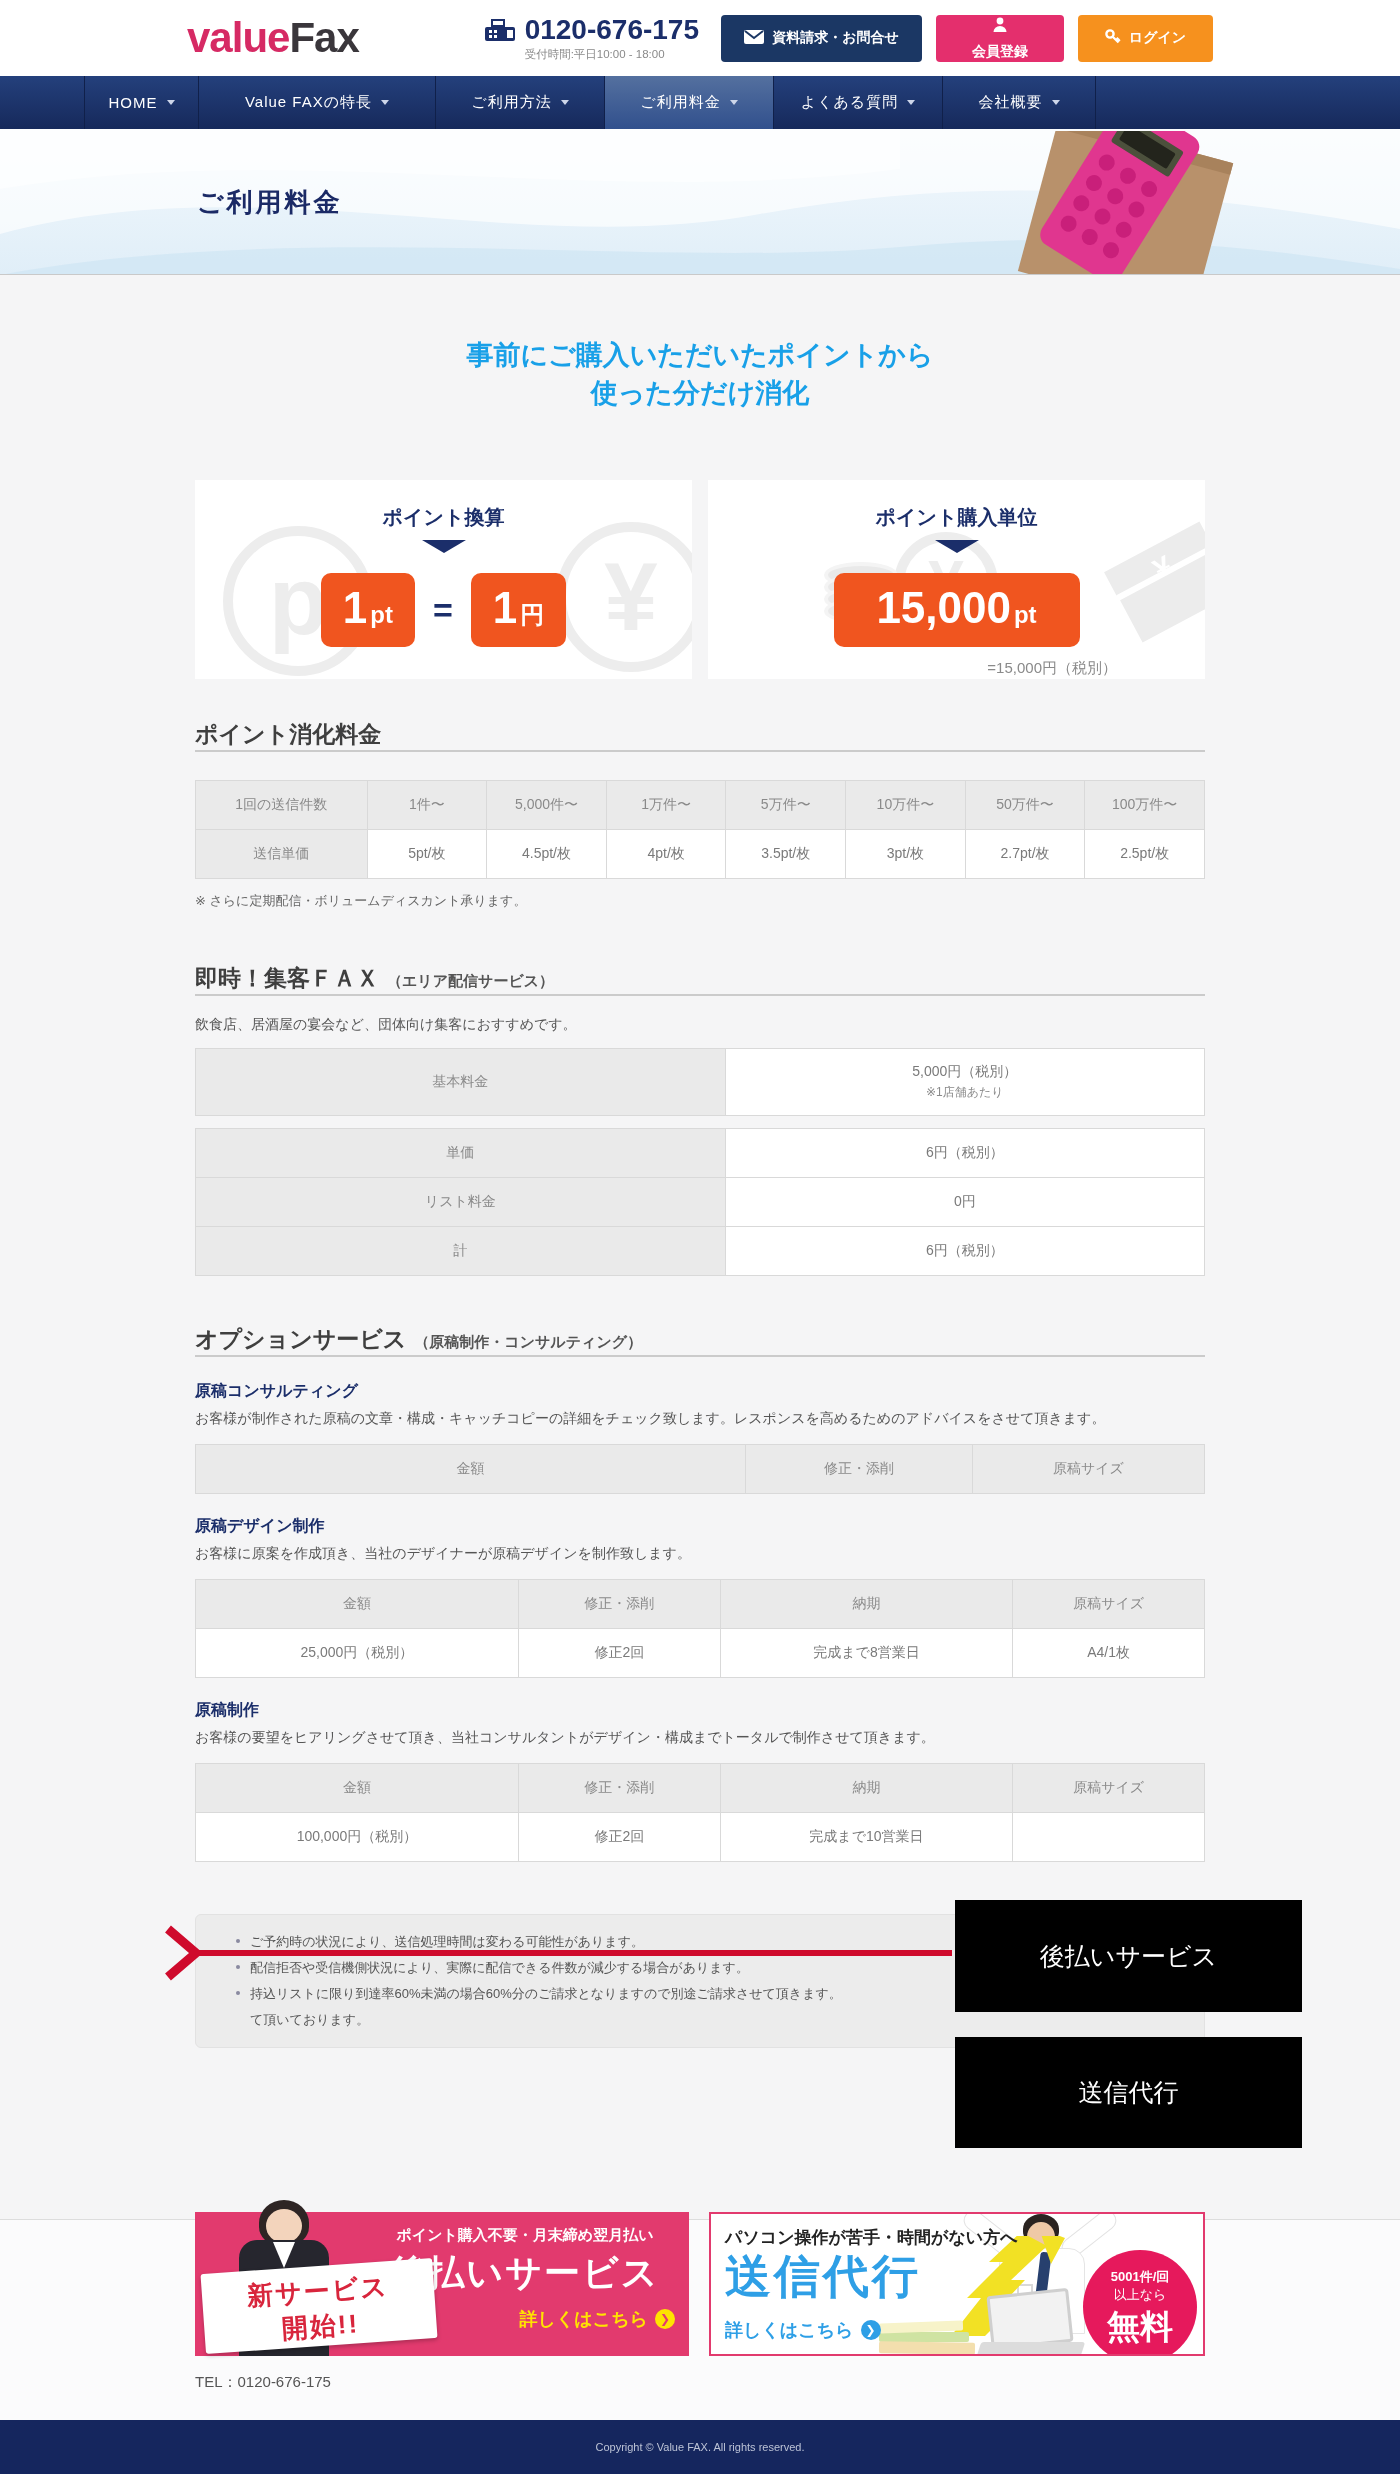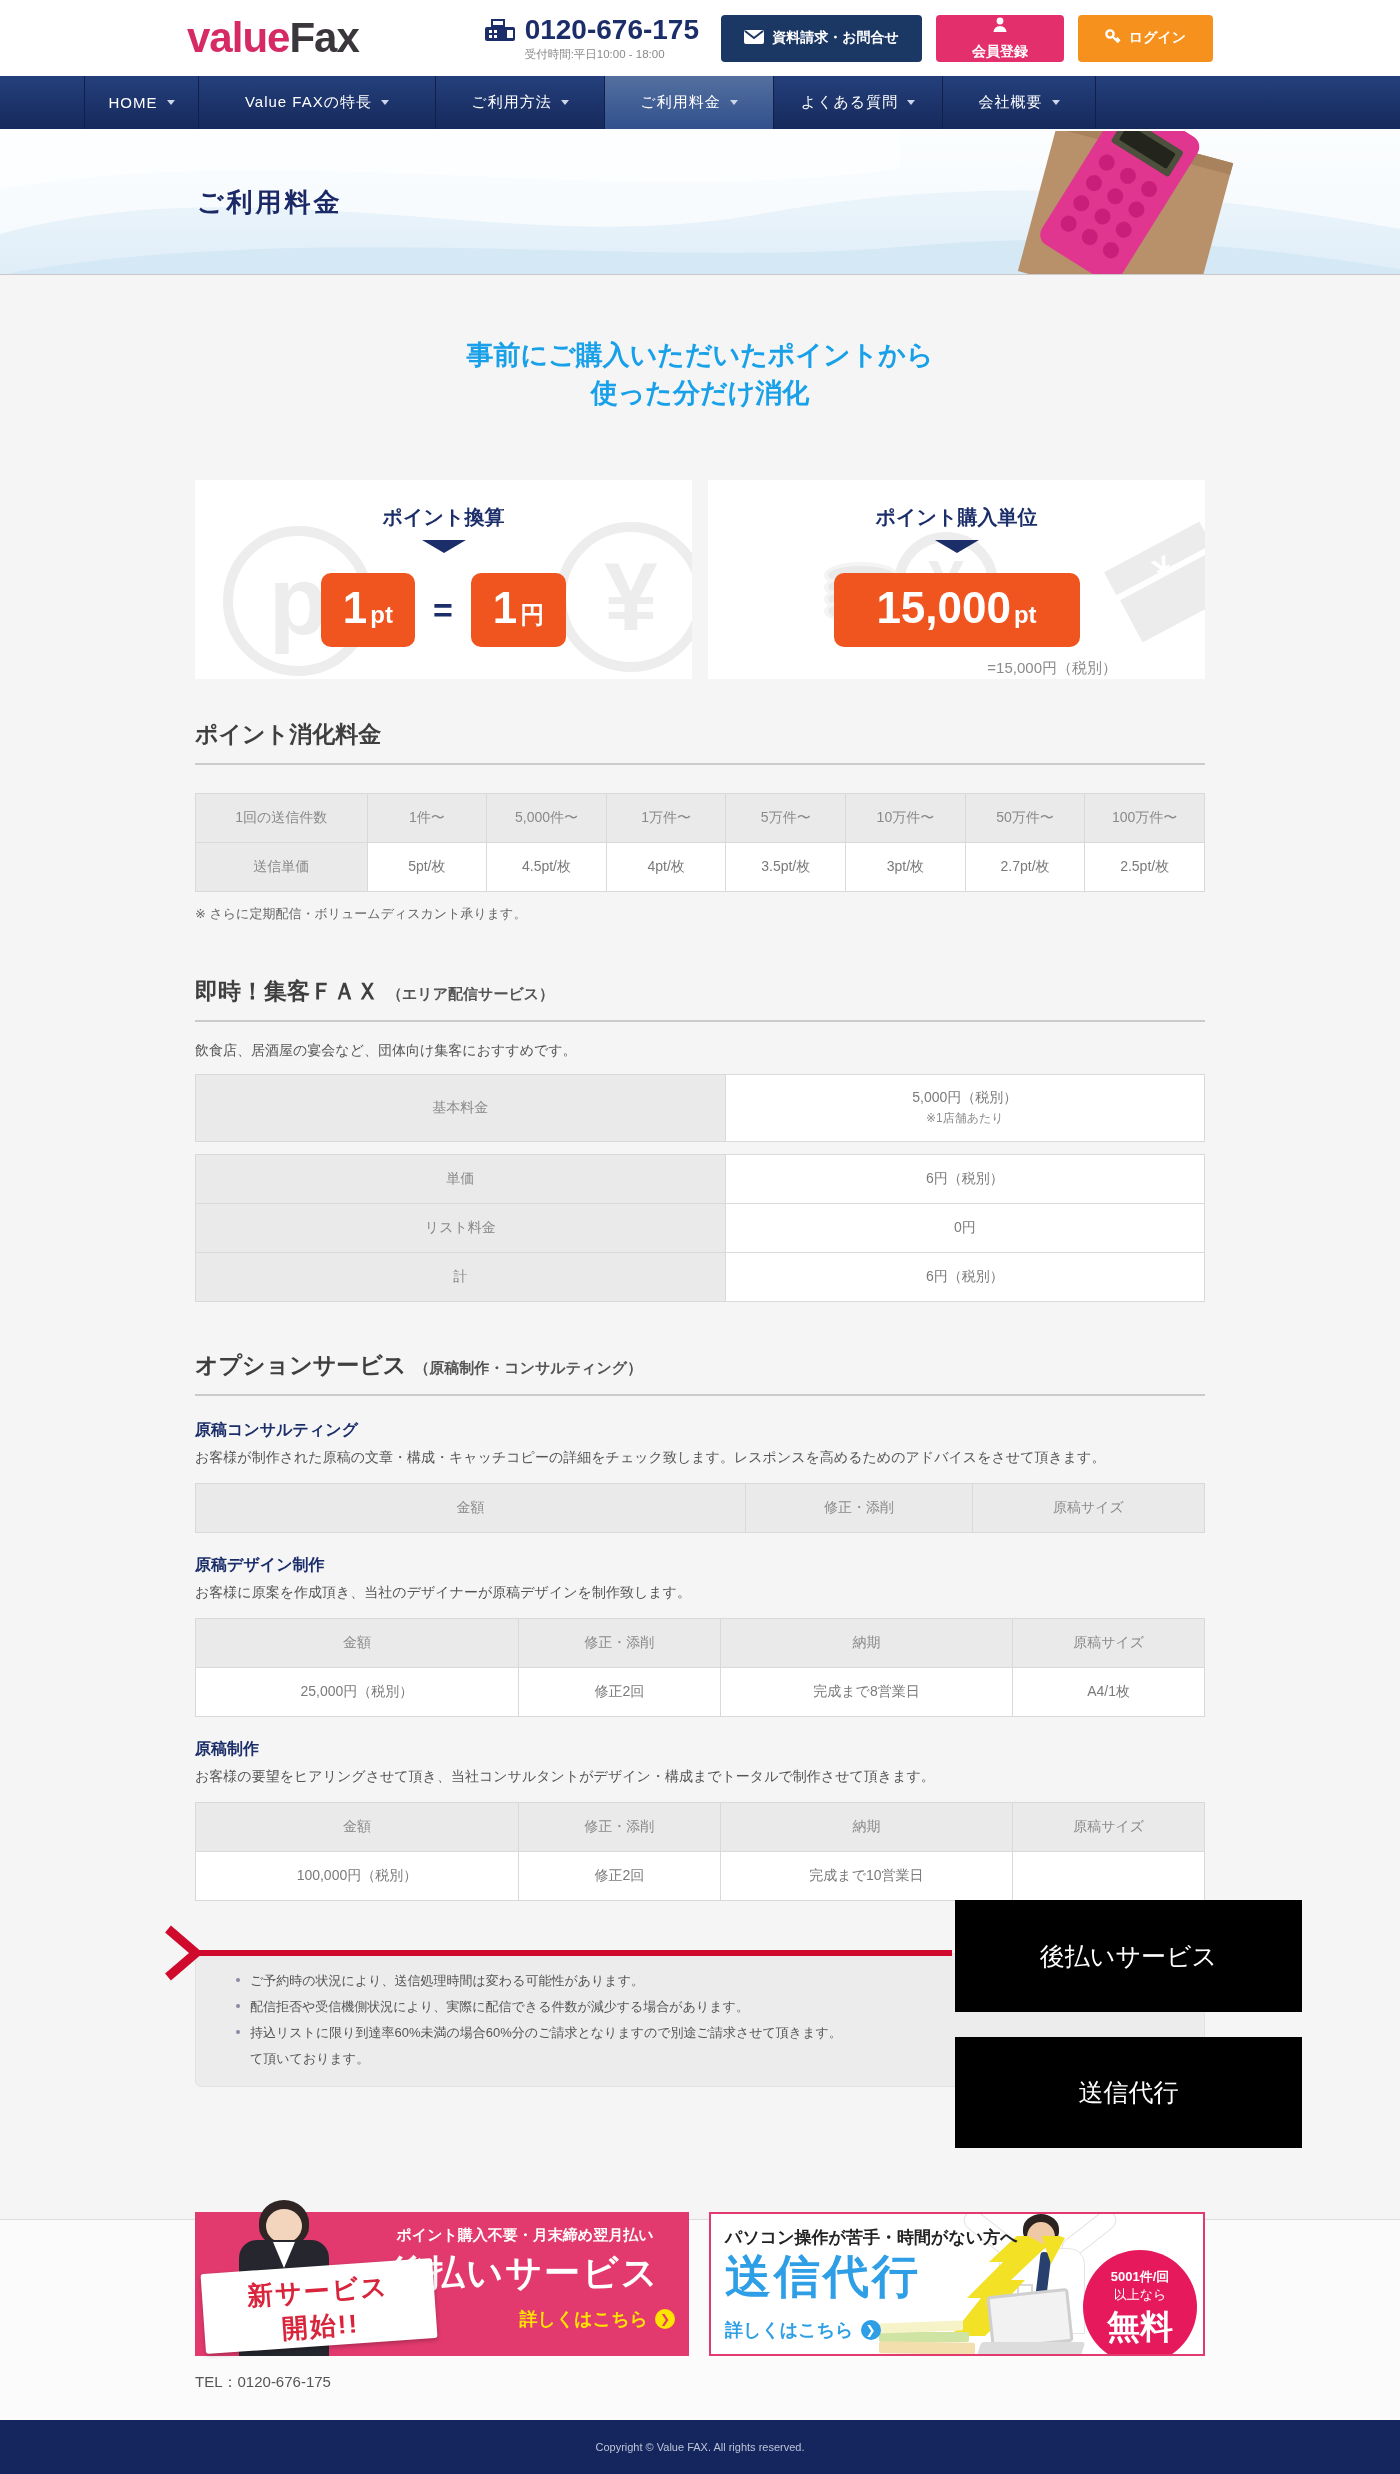--- a/index.html
+++ b/index.html
@@ -49,21 +49,21 @@
   .obox .big { font-size:44px; line-height:70px; }
   .obox .unit { font-size:24px; margin-left:3px;margin-top:8px; }
   .eq { color:#1b2e6a; font-size:34px; font-weight:bold; }
   .pnote { text-align:right; padding-right:88px; color:#8a8a8a; font-size:15px; margin-top:12px; position:relative; z-index:2; }
   .wm-circle { position:absolute; border:10px solid #ededed; border-radius:50%; width:150px; height:150px; color:#ededed; font-weight:bold; display:flex; align-items:center; justify-content:center; z-index:0; }
   .wm-coin-stack { position:absolute; z-index:0; }
   .wm-coin { width:74px; height:26px; background:#e9e9e9; border-radius:50%; margin-top:-14px; border:4px solid #f4f4f4; }
   .wm-bill { position:absolute; width:120px; height:60px; background:#ececec; border:6px solid #fff; border-radius:6px; z-index:0; color:#fff; font-size:30px; font-weight:bold; display:flex; align-items:center; justify-content:center; }
 
   
-  .section-h { margin-top:40px; font-size:23px; color:#3f3f3f; font-weight:bold; border-bottom:2px solid #cbcbcb; padding-bottom:13px; }
+  .section-h { margin-top:40px; font-size:23px; color:#3f3f3f; font-weight:bold; border-bottom:2px solid #cbcbcb; }
   .section-h .sub { font-size:15px; color:#555; margin-left:8px; }
   .subhead { font-size:16px; color:#1b2e6a; font-weight:bold; }
   .desc { font-size:14px; color:#555; }
   table.grid { width:100%; border-collapse:collapse; table-layout:fixed; background:#fff; }
   table.grid td { border:1px solid #d9d9d9; text-align:center; color:#7a7a7a; font-size:14px; height:49px; padding:0 6px; }
   table.grid td.lbl { background:#eaeaea; color:#8a8a8a; }
   .small-note { font-size:13px; color:#666; margin-top:13px; }
   .cell-note { font-size:12px; color:#8a8a8a; margin-top:3px; }
 
   

